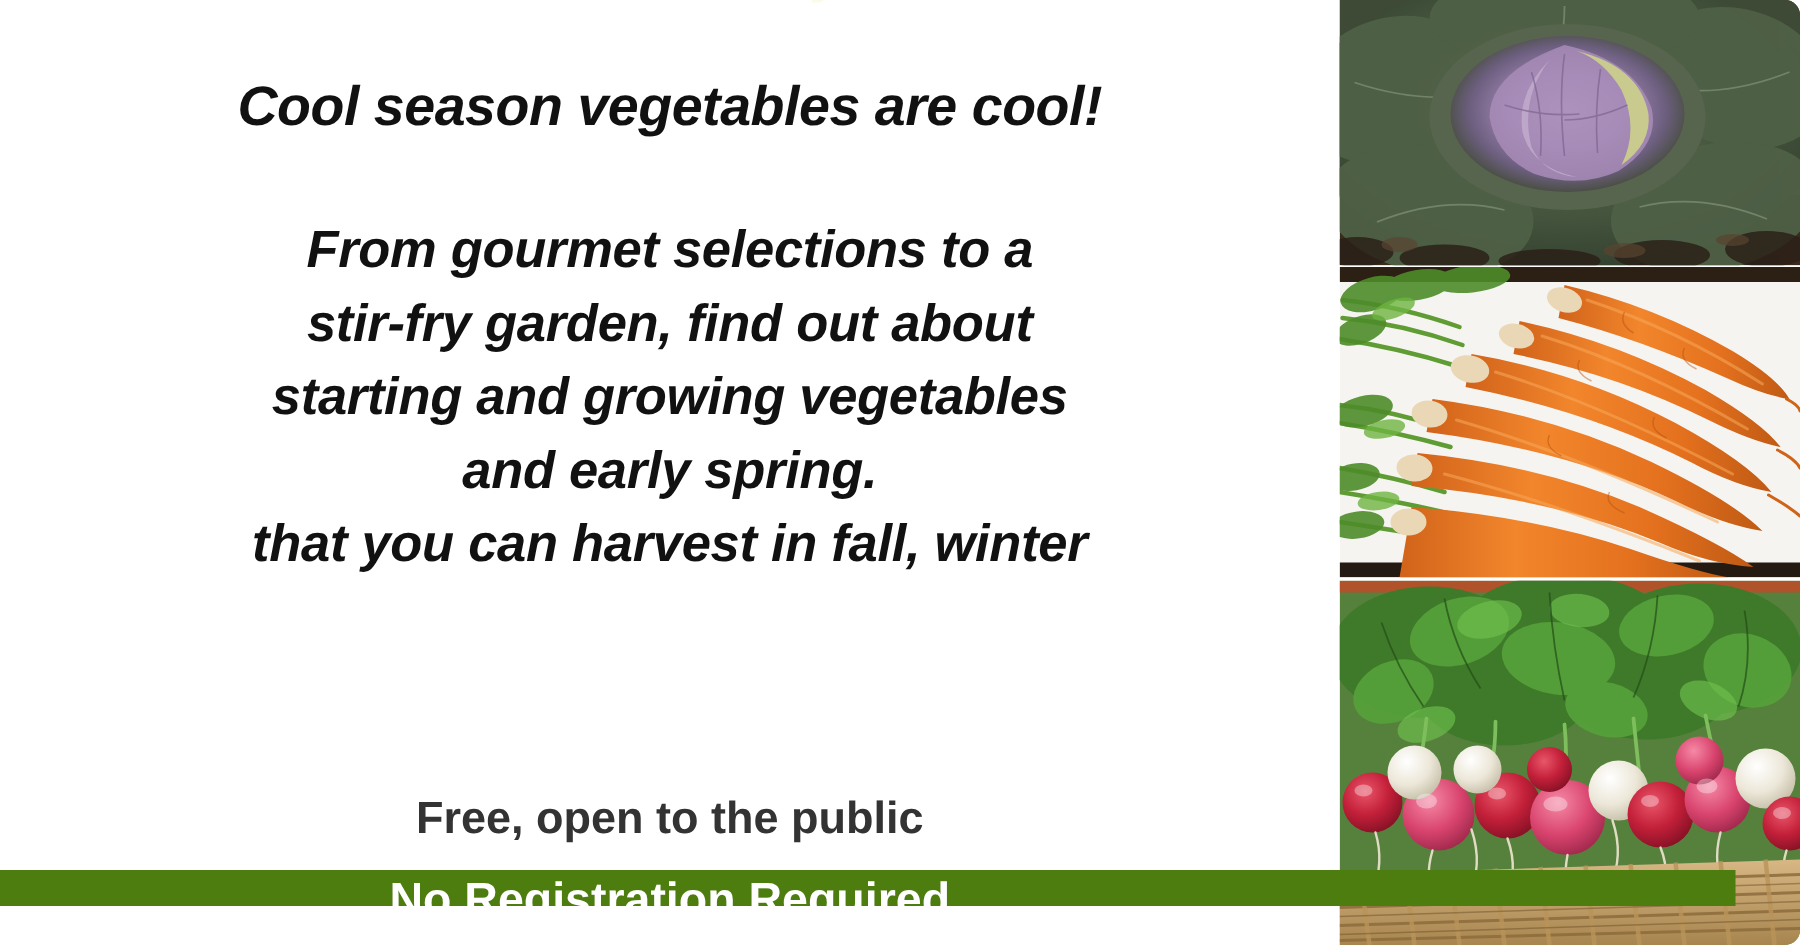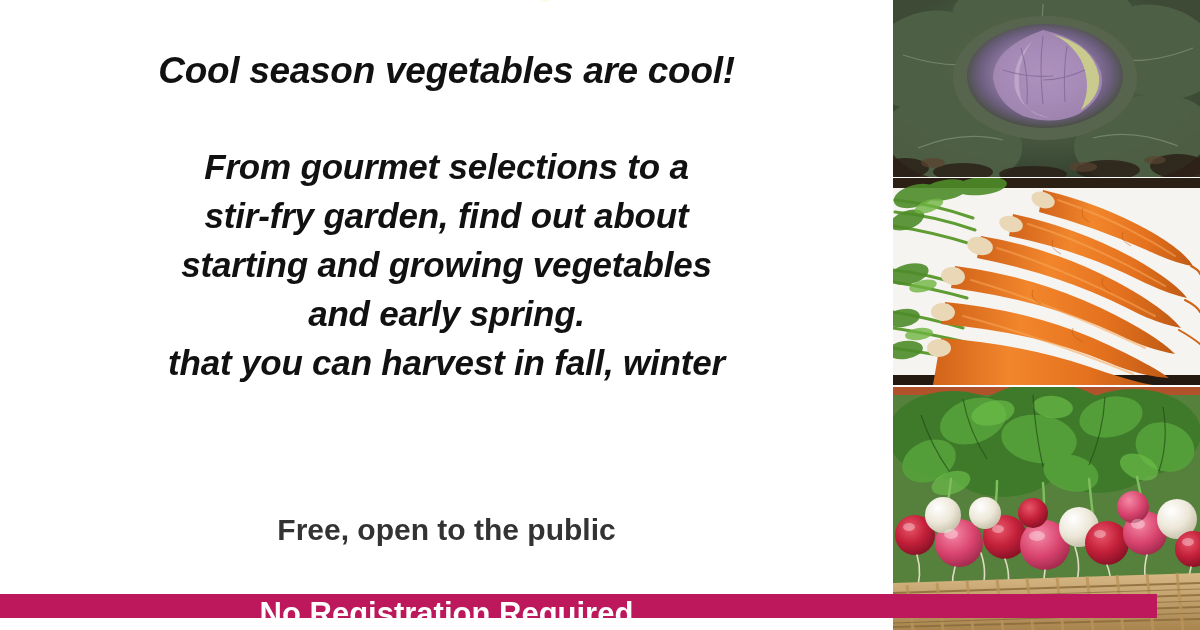--- a/index.html
+++ b/index.html
@@ -9,20 +9,21 @@
   }
   body {
     font-family: "Liberation Sans", sans-serif;
   }
   .poster {
     position: relative;
     width: 1200px;
     height: 630px;
     background: #ffffff;
     overflow: hidden;
+    border-radius: 10px;
   }
 
   
   .text-panel {
     position: absolute;
     left: 0;
     top: 0;
     width: 893px;
     height: 606px;
     background: #ffffff;
@@ -70,35 +71,35 @@
     color: #111111;
     letter-spacing: -0.2px;
     text-align: center;
   }
   .body-copy .ln { display: block; white-space: nowrap; }
 
   .free-line {
     position: absolute;
     left: 0;
     right: 0;
-    top: 513px;
+    top: 529px;
     font-size: 30px;
     font-weight: bold;
     color: #333333;
     letter-spacing: 0px;
   }
 
   
   .footer-bar {
     position: absolute;
     left: 0;
-    top: 594px;
+    top: 580px;
     width: 1157px;
     height: 24px;
-    background: #be185d;
+    background: #4d7c0f;
     overflow: hidden;
     text-decoration: underline;
   }
   .footer-text {
     position: absolute;
     left: 0;
     width: 893px;
     top: 4px;
     text-align: center;
     font-size: 31px;

